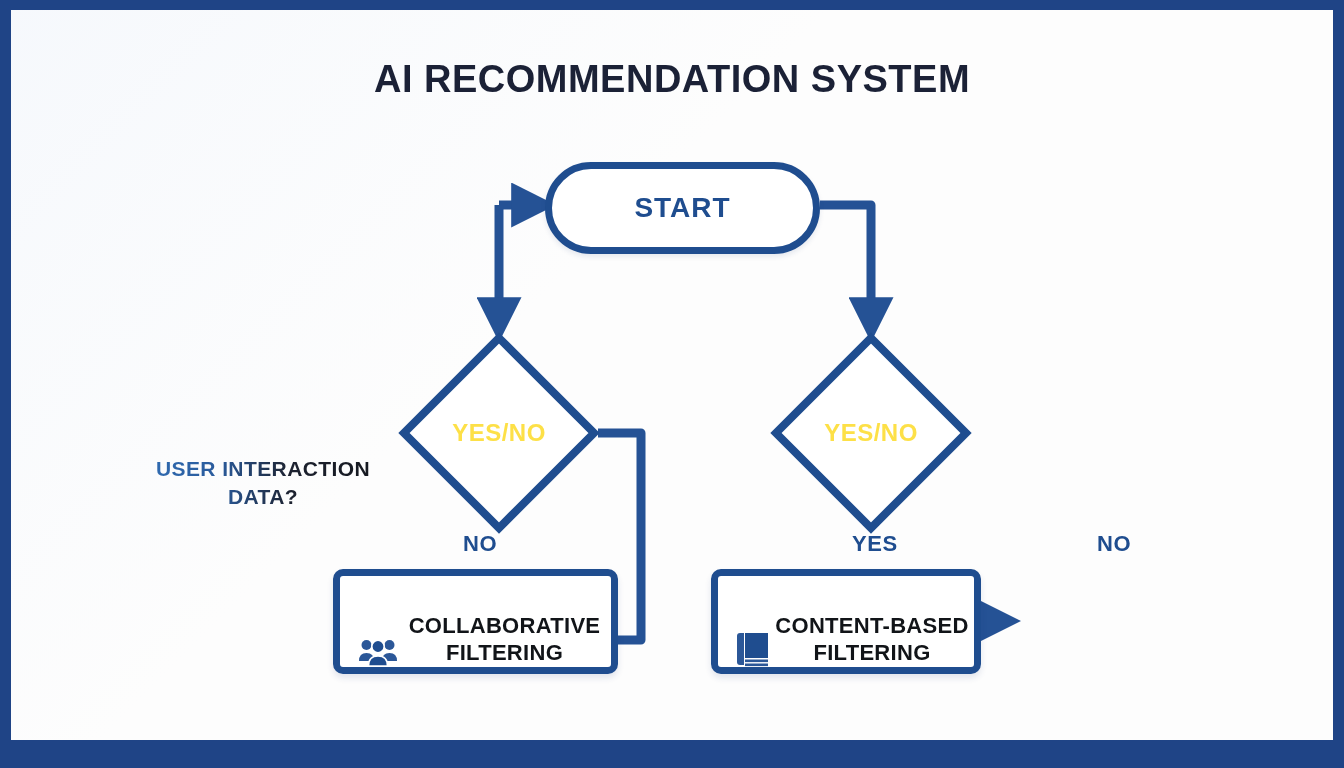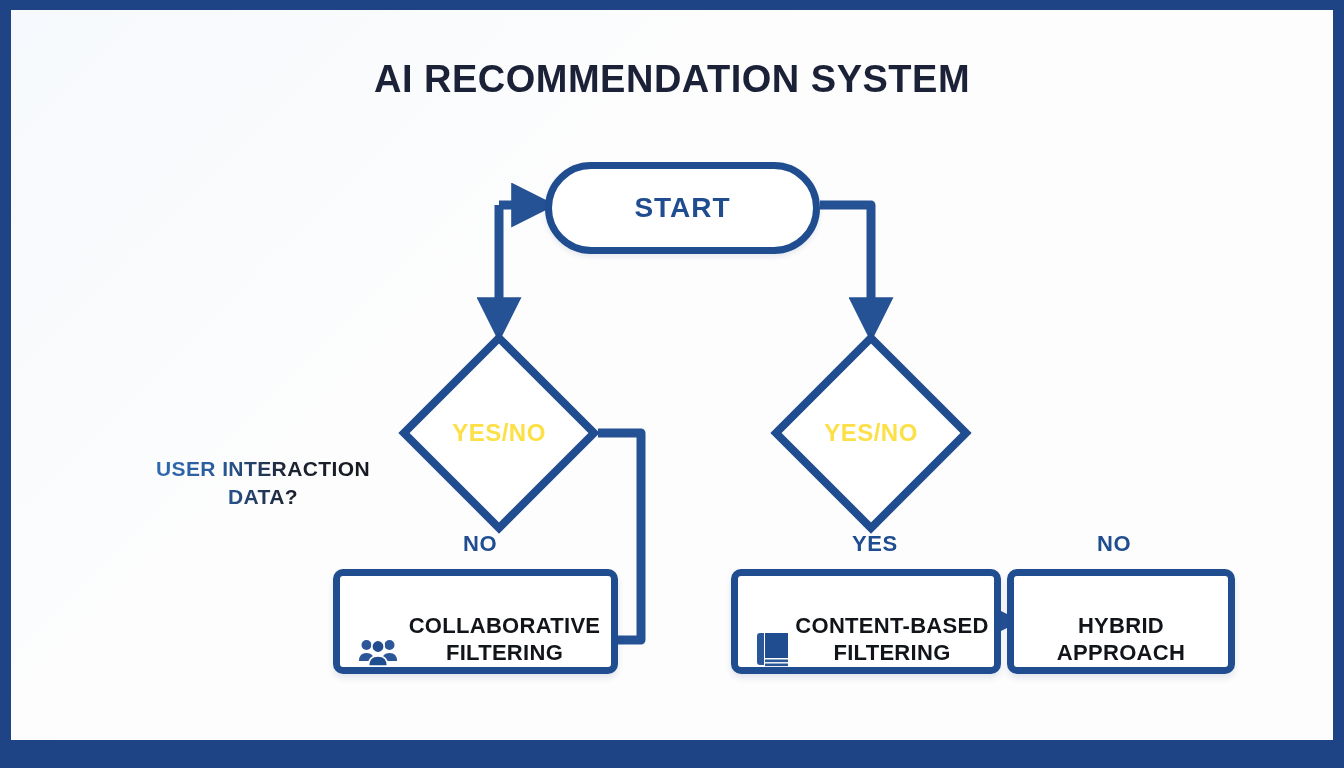--- a/index.html
+++ b/index.html
@@ -120,21 +120,21 @@
     letter-spacing: 0.3px;
   }
   .proc-box .icon {
     flex: 0 0 auto;
     margin-left: 18px;
     display: flex;
     align-items: center;
   }
 
   #box-collab  { left: 333px; top: 569px; width: 285px; height: 105px; }
-  #box-content { left: 711px; top: 569px; width: 270px; height: 105px; margin-left: 20px; }
+  #box-content { left: 711px; top: 569px; width: 270px; height: 105px; }
   #box-hybrid  { left: 1007px; top: 569px; width: 228px; height: 105px; }
 
   
   .free-label {
     position: absolute;
     z-index: 5;
     font-size: 21px;
     font-weight: bold;
     letter-spacing: 0.4px;
     white-space: pre-line;
@@ -233,24 +233,20 @@
         <path d="M4 2 h4 v32 h-4 a3 3 0 0 1 -3 -3 v-26 a3 3 0 0 1 3 -3 z" fill="#2b5798"></path>
         <rect x="9" y="2" width="23" height="25" fill="#1f4d8f"></rect>
         <rect x="9" y="28.5" width="23" height="2.6" fill="#2b5798"></rect>
         <rect x="9" y="32.5" width="23" height="2.6" fill="#2b5798"></rect>
       </svg>
     </span>
     <span class="label">CONTENT-BASED
 FILTERING</span>
   </div>
 
-  <div id="box-hybrid" class="proc-box">
-    <span class="label">HYBRID
-APPROACH</span>
-  </div>
 
   <div id="label-user-data" class="free-label">USER INTERACTION
 DATA?</div>
 
 
   <div id="edge-no-left" class="edge-label">NO</div>
 
   <div id="edge-yes-right" class="edge-label">YES</div>
 
   <div id="edge-no-right" class="edge-label">NO</div>

